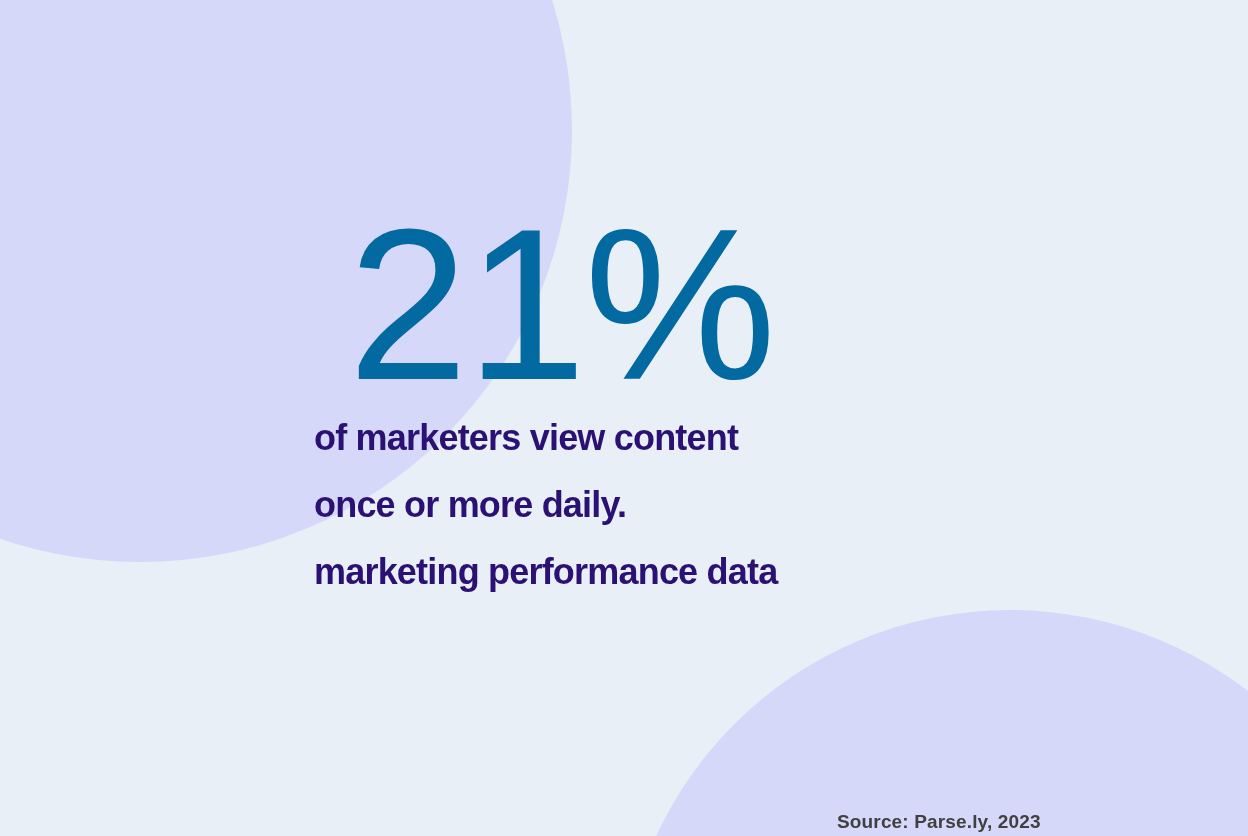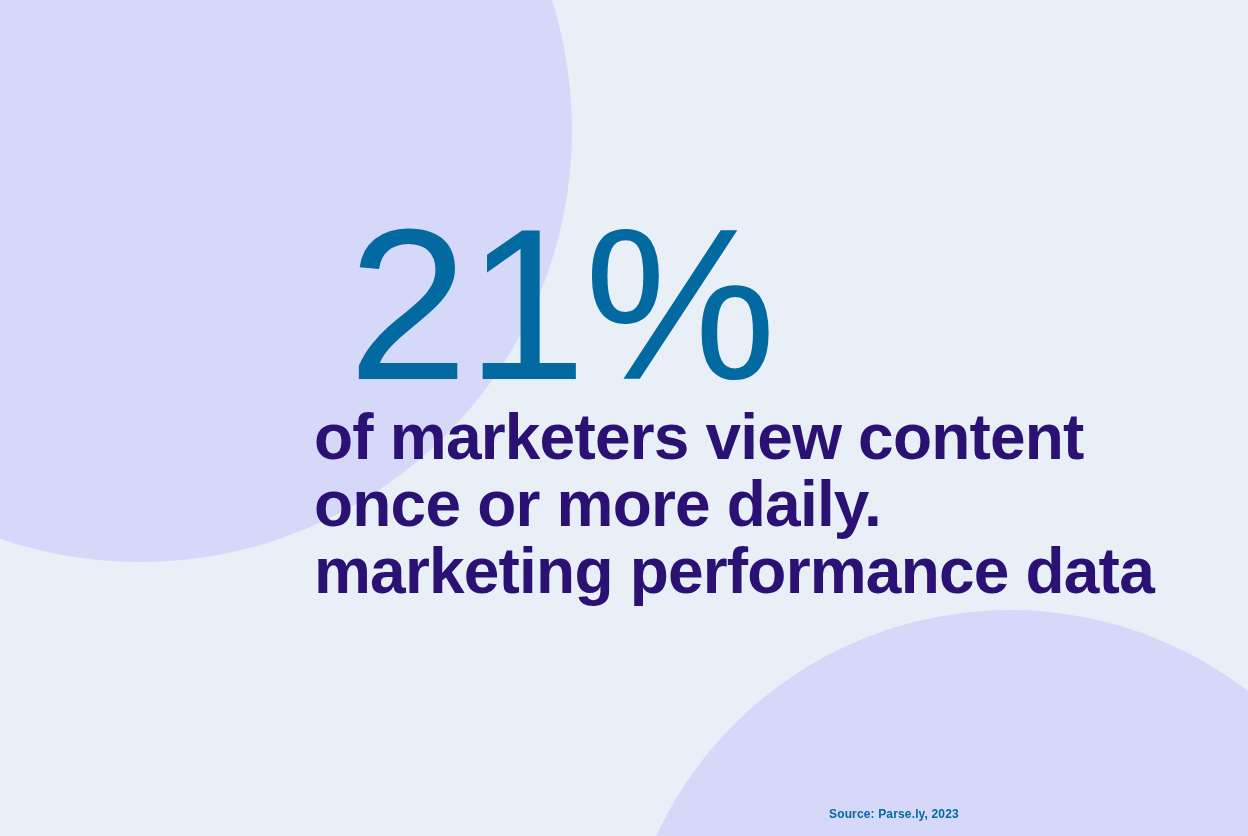--- a/index.html
+++ b/index.html
@@ -44,40 +44,40 @@
     margin: 0;
   }
   #headline {
     position: absolute;
     left: 314px;
     top: 404px;
     width: 820px;
     margin: 0;
     font-family: "Liberation Sans", sans-serif;
     font-weight: 700;
-    font-size: 64px;
+    font-size: 36px;
     line-height: 67px;
     letter-spacing: -0.8px;
     color: #2A1173;
   }
   #headline .ln {
     display: block;
     white-space: nowrap;
   }
   #source-credit {
     position: absolute;
     left: 821px;
     top: 796px;
-    margin: 8px;
+    margin: 16px;
     font-family: "Liberation Sans", sans-serif;
     font-weight: 700;
-    font-size: 12px;
+    font-size: 19px;
     line-height: 20px;
     letter-spacing: 0.15px;
-    color: #0369a1;
+    color: #404040;
     white-space: nowrap;
   }
 </style>
 </head>
 <body>
 
 <div id="stat-card">
 
   <svg class="bg-layer" viewBox="0 0 1248 836" width="1248" height="836" xmlns="http://www.w3.org/2000/svg" aria-hidden="true">
     <rect x="0" y="0" width="1248" height="836" fill="#E9EFF7"></rect>

